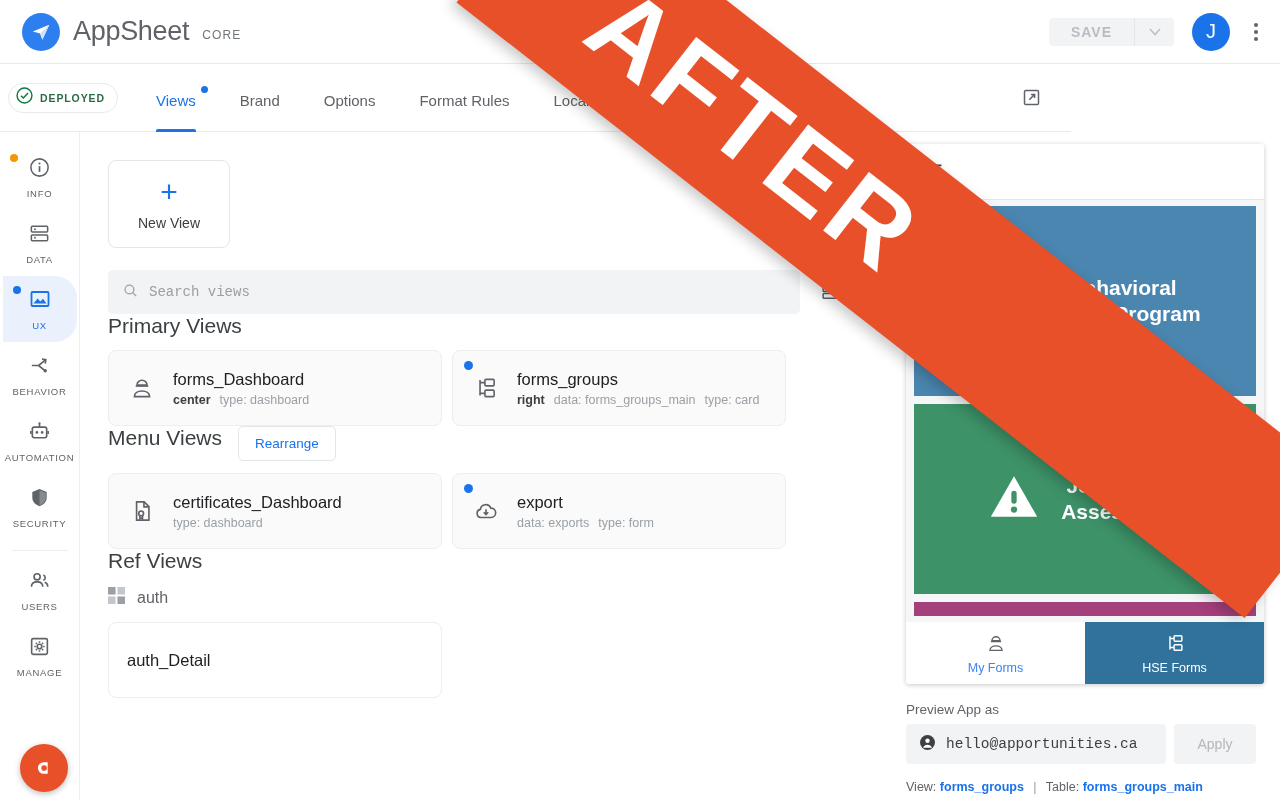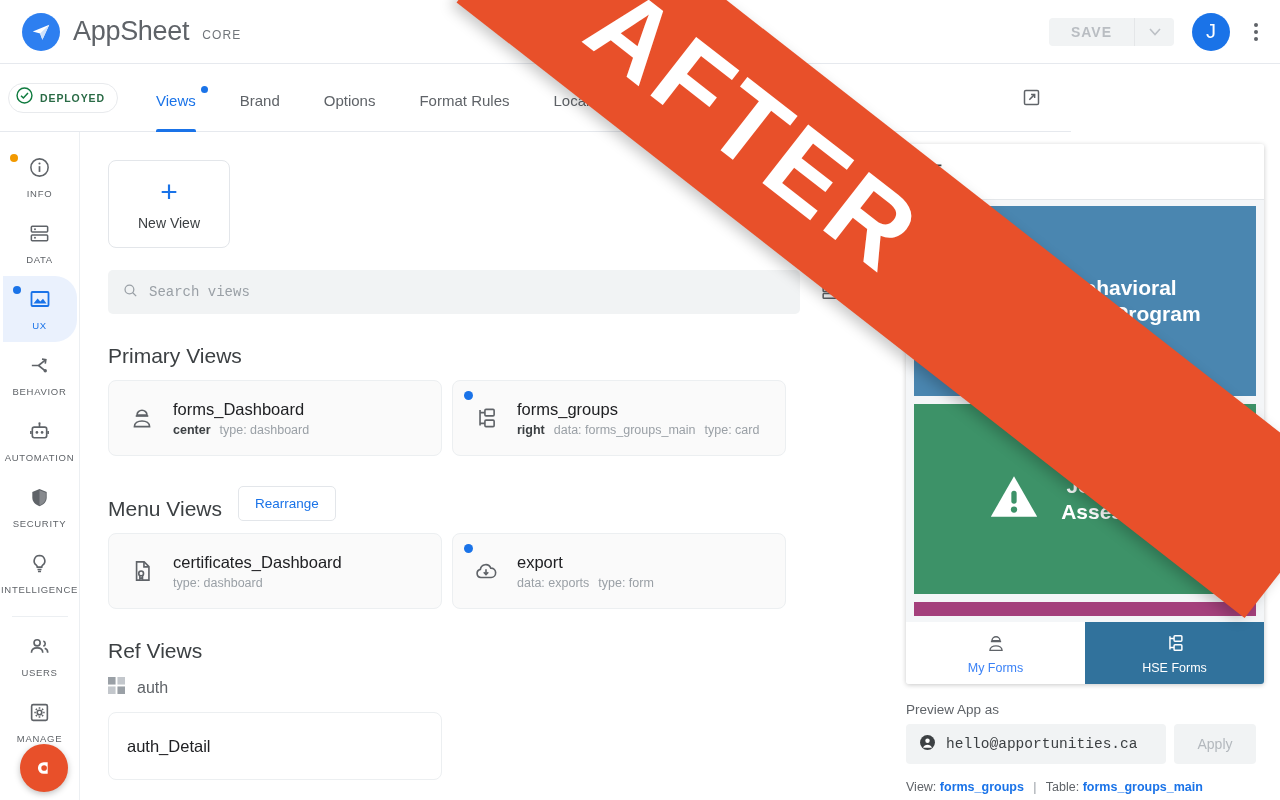--- a/index.html
+++ b/index.html
@@ -134,21 +134,21 @@
   }
   .search-input {
     border: none; background: transparent; outline: none;
     font-family: "Liberation Mono", monospace; font-size: 14px; color: #80868b;
     width: 100%;
   }
   .search-input::placeholder { color: #9aa0a6; }
   .layout-toggle { margin-left: 20px; display:flex; align-items:center; justify-content:center; }
 
   .section-head {
-    display: flex; align-items: flex-end; gap: 16px; margin-top: 30px; margin-bottom: 12px;
+    display: flex; align-items: flex-start; gap: 16px; margin-bottom: 12px;
   }
   .section-title { font-size: 21px; color: #3c4043; font-weight: 400; }
   .rearrange-btn {
     border: 1px solid #e3e6ea; border-radius: 5px; background: #fff;
     font-size: 13.5px; color: #1a73e8; padding: 9px 16px; font-family: inherit;
   }
 
   .card-row { display: flex; gap: 10px; position: relative; }
   .view-card {
     position: relative; width: 334px; height: 76px;
@@ -160,21 +160,21 @@
     width: 9px; height: 9px; border-radius: 50%; background: #1a73e8;
   }
   .vc-icon { width: 30px; display: flex; align-items: center; justify-content: center; }
   .vc-text { display: flex; flex-direction: column; gap: 4px; }
   .vc-name { font-size: 16.5px; color: #202124; }
   .vc-meta { font-size: 12.5px; color: #9aa0a6; display: flex; gap: 9px; }
   .vc-meta .strong { color: #3c4043; font-weight: bold; }
   .ref-group { display: flex; align-items: center; gap: 12px; margin-top: 14px; }
   .ref-group-name { font-size: 16px; color: #5f6368; }
   .ref-card {
-    margin-top: 14px; width: 334px; height: 68px;
+    margin-top: 14px; width: 334px; height: 76px;
     background: #fff; border: 1px solid #eceff1; border-radius: 8px;
     display: flex; align-items: center; padding: 0 18px; gap: 16px;
   }
 
   
   .preview {
     position: absolute; top: 132px; left: 890px; width: 390px; height: 668px;
     background: #fff; padding: 12px 24px 0 16px;
   }
   .phone {
@@ -381,29 +381,20 @@
       <span>
         <svg width="23" height="23" viewBox="0 0 24 24">
           <path d="M12 3.2 L19.5 6.3 V12 c0 4.6-3.2 7.6-7.5 9 -4.3-1.4-7.5-4.4-7.5-9 V6.3 Z" fill="#5f6368"></path>
           <path d="M12 3.8 V20.6 c-3.9-1.4-6.8-4.1-6.8-8.6 V6.8 Z" fill="#ffffff" opacity="0.0"></path>
           <path d="M12 4.4 L18.6 7.1 V12 c0 4-2.7 6.7-6.6 8 Z" fill="#ffffff" opacity="0.25"></path>
         </svg>
       </span>
       <span class="rail-label">SECURITY</span>
     </div>
 
-    <div class="rail-item">
-      <span>
-        <svg width="23" height="23" viewBox="0 0 24 24">
-          <path d="M12 3.6 a5.6 5.6 0 0 0-3.3 10.1 c0.7 0.6 1 1.3 1 2.1 h4.6 c0-0.8 0.3-1.5 1-2.1 A5.6 5.6 0 0 0 12 3.6 Z" fill="none" stroke="#5f6368" stroke-width="1.7"></path>
-          <path d="M9.9 18.3 h4.2 M10.4 20.4 h3.2" stroke="#5f6368" stroke-width="1.7"></path>
-        </svg>
-      </span>
-      <span class="rail-label">INTELLIGENCE</span>
-    </div>
 
     <div class="rail-sep"></div>
 
     <div class="rail-item">
       <span>
         <svg width="23" height="23" viewBox="0 0 24 24">
           <circle cx="9.5" cy="8.2" r="3.2" fill="none" stroke="#5f6368" stroke-width="1.7"></circle>
           <path d="M3.6 18.4 c0-3.2 2.6-5 5.9-5 s5.9 1.8 5.9 5" fill="none" stroke="#5f6368" stroke-width="1.7"></path>
           <path d="M16 6.4 a2.7 2.7 0 0 1 0 5.2 M17.4 13.9 c2 0.6 3.2 2.1 3.2 4.5" fill="none" stroke="#5f6368" stroke-width="1.7"></path>
         </svg>

